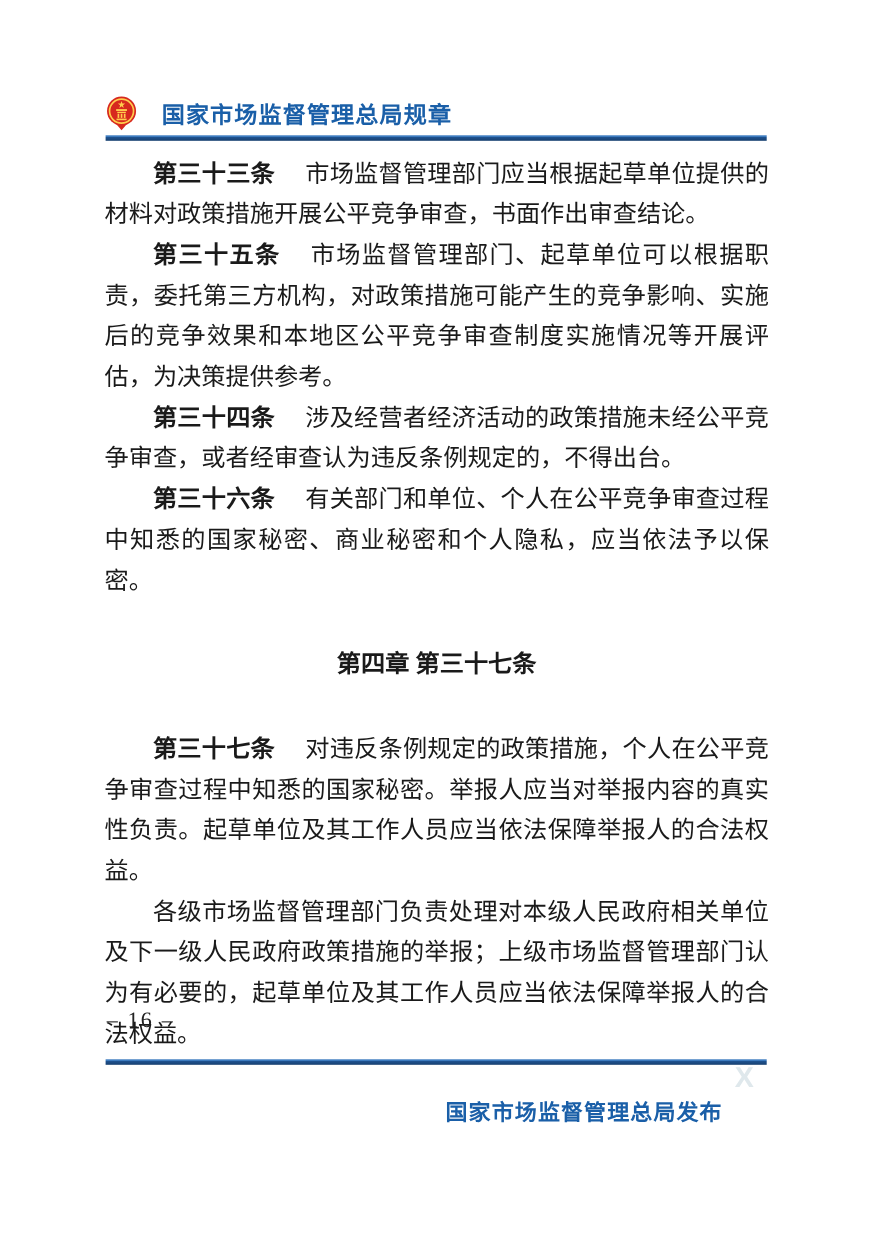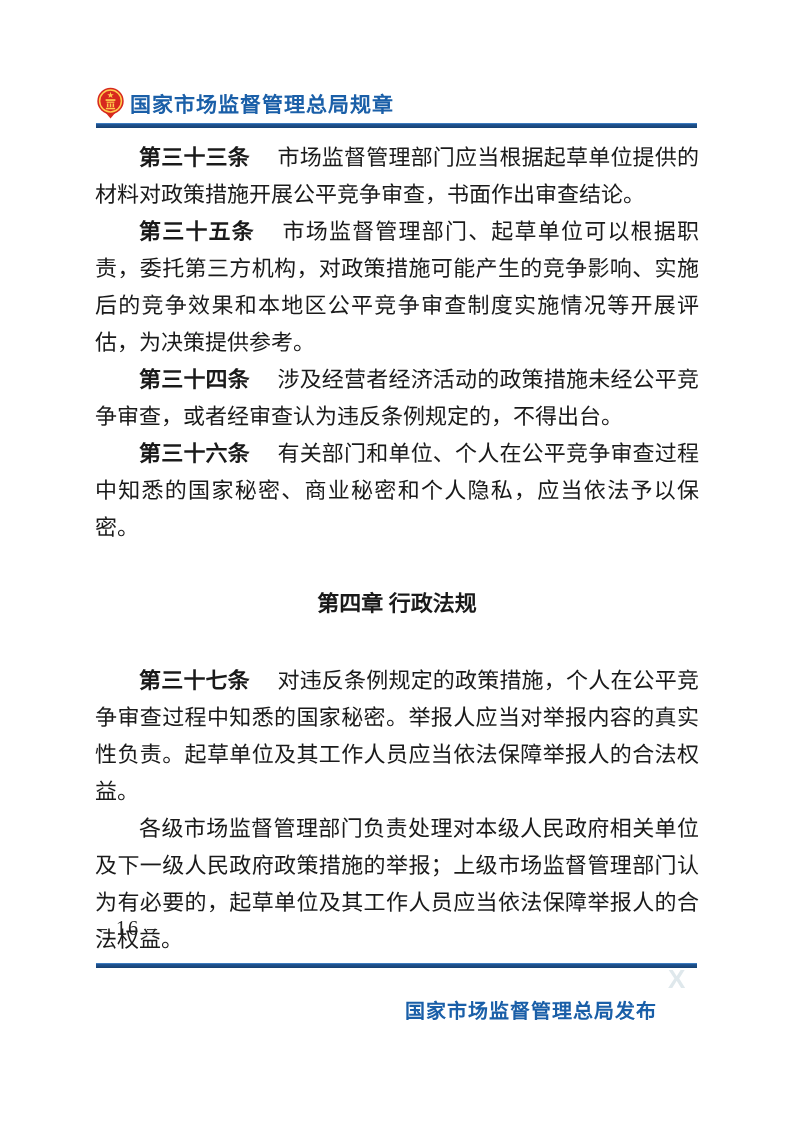--- a/index.html
+++ b/index.html
@@ -14,21 +14,21 @@
   body{font-family:"Liberation Serif","DejaVu Serif",serif;}
   .page{
     position:relative;
     width:793px;height:1122px;
     background:#ffffff;
     overflow:hidden;
   }
   
   .header{
     position:absolute;left:96px;top:84px;
-    display:flex;align-items:center;gap:5px;height:38px;
+    display:flex;align-items:center;gap:22px;height:38px;
   }
   .emblem{flex:0 0 auto;display:block;}
   .em-red{fill:var(--em-red);}
   .em-gold{fill:var(--em-gold);}
   .em-gold-stroke{stroke:var(--em-gold);fill:none;}
   .header-title{
     font-size:21px;font-weight:bold;color:var(--accent);
     letter-spacing:1px;white-space:nowrap;
   }
   .rule{
@@ -90,21 +90,21 @@
   </div>
 
   <div class="rule rule-top"></div>
 
   <main class="doc-body">
     <p><span class="art-head">第三十三条</span><span>市场监督管理部门应当根据起草单位提供的材料对政策措施开展公平竞争审查，书面作出审查结论。</span></p>
     <p><span class="art-head">第三十五条</span><span>市场监督管理部门、起草单位可以根据职责，委托第三方机构，对政策措施可能产生的竞争影响、实施后的竞争效果和本地区公平竞争审查制度实施情况等开展评估，为决策提供参考。</span></p>
     <p><span class="art-head">第三十四条</span><span>涉及经营者经济活动的政策措施未经公平竞争审查，或者经审查认为违反条例规定的，不得出台。</span></p>
     <p><span class="art-head">第三十六条</span><span>有关部门和单位、个人在公平竞争审查过程中知悉的国家秘密、商业秘密和个人隐私，应当依法予以保密。</span></p>
 
-    <h2 class="chapter-heading">第四章 行政法规</h2>
+    <h2 class="chapter-heading">第四章 第三十七条</h2>
 
     <p><span class="art-head">第三十七条</span><span>对违反条例规定的政策措施，个人在公平竞争审查过程中知悉的国家秘密。举报人应当对举报内容的真实性负责。起草单位及其工作人员应当依法保障举报人的合法权益。</span></p>
     <p><span>各级市场监督管理部门负责处理对本级人民政府相关单位及下一级人民政府政策措施的举报；上级市场监督管理部门认为有必要的，起草单位及其工作人员应当依法保障举报人的合法权益。</span></p>
   </main>
 
   <div class="page-number">– 16 –</div>
 
   <div class="rule rule-bottom"></div>
 
   <div class="watermark-x">X</div>

